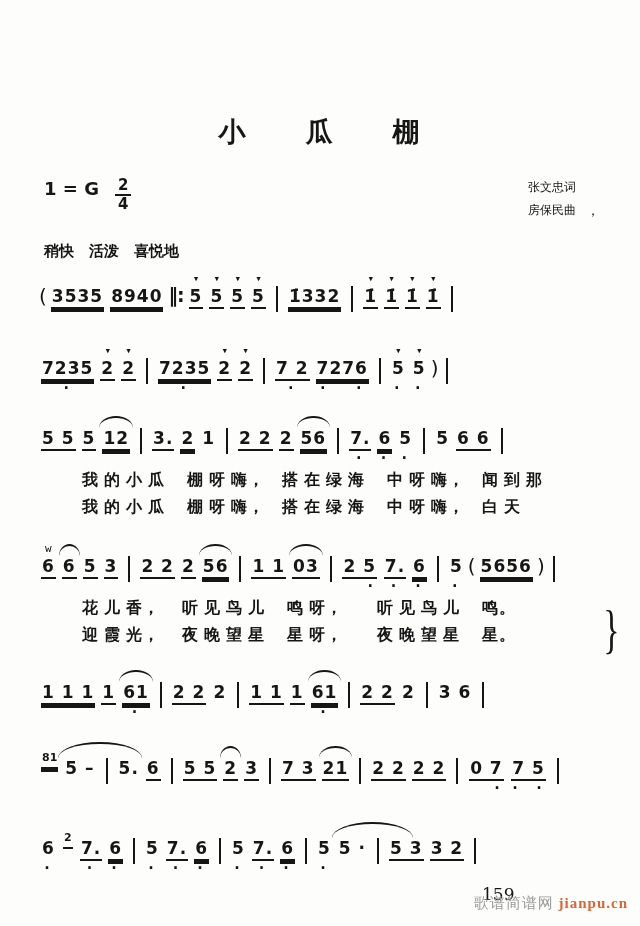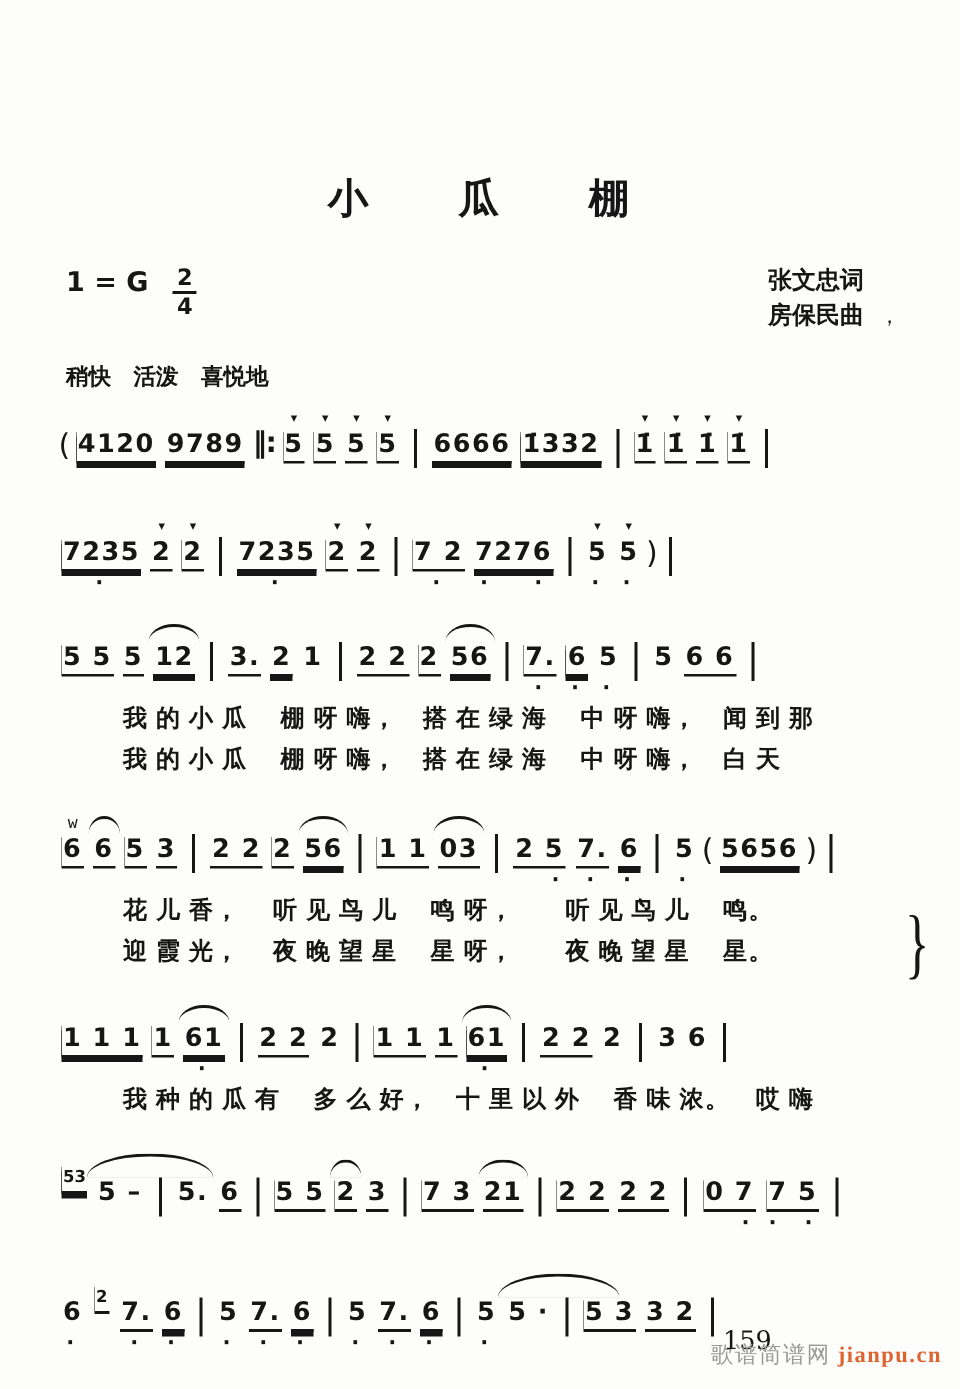--- a/index.html
+++ b/index.html
@@ -7,21 +7,21 @@
         font-family:"Liberation Serif","DejaVu Serif",serif;overflow:hidden;margin:0 auto;}
   .title{margin-top:114px;text-align:center;font-size:27px;font-weight:700;
          letter-spacing:2px;white-space:pre;}
   .meta{position:relative;height:64px;margin-top:26px;}
   .keysig{position:absolute;left:44px;top:2px;font-size:18px;font-weight:700;
           font-family:"DejaVu Sans","Liberation Sans",sans-serif;display:flex;align-items:flex-start;}
   .keysig .frac{display:inline-flex;flex-direction:column;align-items:center;margin-left:16px;
           font-size:15px;line-height:15px;}
   .keysig .frac .nu{border-bottom:2px solid #161616;padding:0 3px 1px;}
   .keysig .frac .de{padding-top:1px;}
-  .credits{position:absolute;right:64px;top:0;text-align:left;font-size:16px;font-weight:700;line-height:23px;}
+  .credits{position:absolute;right:64px;top:0;text-align:left;font-size:12px;font-weight:400;line-height:23px;}
   .stray{position:absolute;right:40px;top:26px;font-size:14px;}
   .tempo{margin:2px 0 0 44px;font-size:15px;font-weight:700;white-space:pre;}
   .score{padding:0 30px 0 38px;font-family:"DejaVu Sans","Liberation Sans",sans-serif;}
   .sys{display:flex;flex-wrap:nowrap;align-items:flex-start;}
   .sys0{margin-top:12px}.sys1{margin-top:22px}.sys2{margin-top:20px}.sys3{margin-top:24px}
   .sys4{margin-top:22px}.sys5{margin-top:26px}.sys6{margin-top:30px}
   .tok{display:inline-flex;flex-direction:column;align-items:center;margin:0 3px;position:relative;}
   .above{height:13px;font:400 11px "DejaVu Sans Mono","Liberation Mono",monospace;
          line-height:12px;white-space:pre;}
   .num{font:700 17px "DejaVu Sans","Liberation Sans",sans-serif;letter-spacing:1px;
@@ -69,26 +69,26 @@
     <span class="stray">，</span>
   </div>
 
   <div class="tempo">稍快　活泼　喜悦地</div>
 
   <div class="score">
       <div class="sys sys0">
         <span class="par">(</span>
         <div class="tok u2">
           <div class="above"> </div>
-          <div class="num">4120</div>
-          <div class="below"> </div>
-        </div>
-        <div class="tok u2">
-          <div class="above"> </div>
-          <div class="num">9789</div>
+          <div class="num">3535</div>
+          <div class="below"> </div>
+        </div>
+        <div class="tok u2">
+          <div class="above"> </div>
+          <div class="num">8940</div>
           <div class="below"> </div>
         </div>
         <span class="rep">‖:</span>
         <div class="tok u1">
           <div class="above">▾</div>
           <div class="num">5</div>
           <div class="below"> </div>
         </div>
         <div class="tok u1">
           <div class="above">▾</div>
@@ -99,25 +99,20 @@
           <div class="above">▾</div>
           <div class="num">5</div>
           <div class="below"> </div>
         </div>
         <div class="tok u1">
           <div class="above">▾</div>
           <div class="num">5</div>
           <div class="below"> </div>
         </div>
         <div class="barline"></div>
-        <div class="tok u2">
-          <div class="above"> </div>
-          <div class="num">6666</div>
-          <div class="below"> </div>
-        </div>
         <div class="tok u2">
           <div class="above"> </div>
           <div class="num">1̇332</div>
           <div class="below"> </div>
         </div>
         <div class="barline"></div>
         <div class="tok u1">
           <div class="above">▾</div>
           <div class="num">1̇</div>
           <div class="below"> </div>
@@ -418,25 +413,24 @@
           <div class="below"> </div>
         </div>
         <div class="barline"></div>
         <div class="tok u0">
           <div class="above"> </div>
           <div class="num">3 6</div>
           <div class="below"> </div>
         </div>
         <div class="barline"></div>
       </div>
-      <div class="lyr">我 种 的 瓜 有　 多 么 好，　十 里 以 外　 香 味 浓。　哎 嗨</div>
       <div class="sys sys5">
         <div class="tok u2 sm">
           <div class="above"> </div>
-          <div class="num">53</div>
+          <div class="num">81</div>
           <div class="below"> </div>
         </div>
         <div class="tok u0">
           <div class="above"> </div>
           <div class="num">5 –</div>
           <div class="below"> </div>
           <i class="slur wide"></i>
         </div>
         <div class="barline"></div>
         <div class="tok u0">

